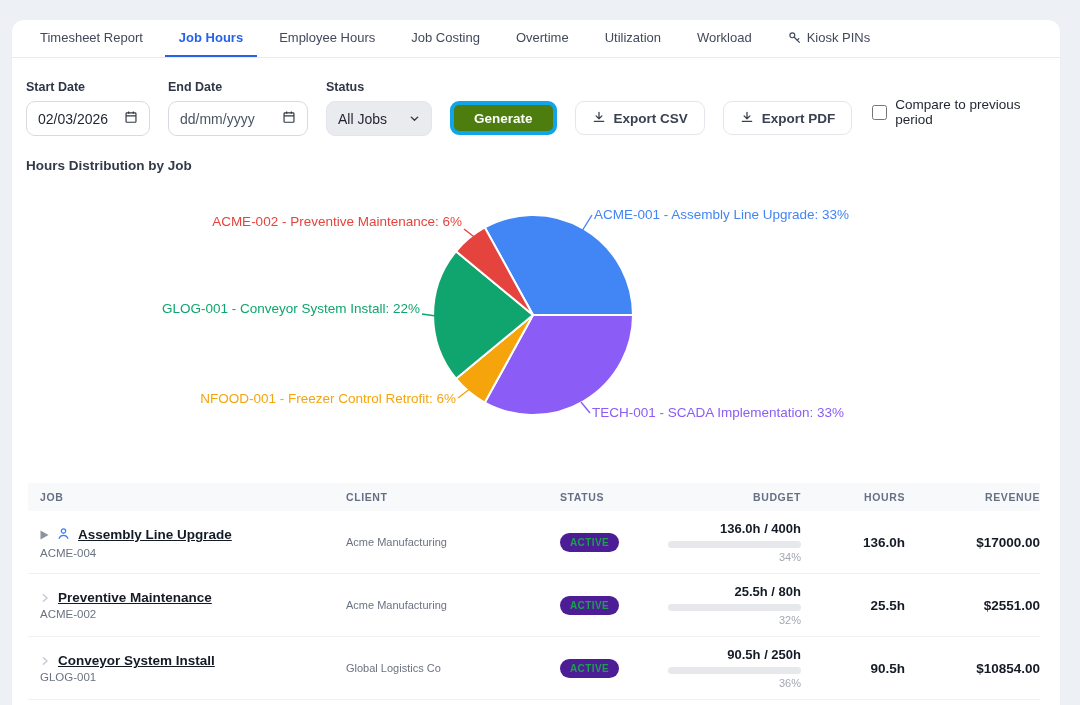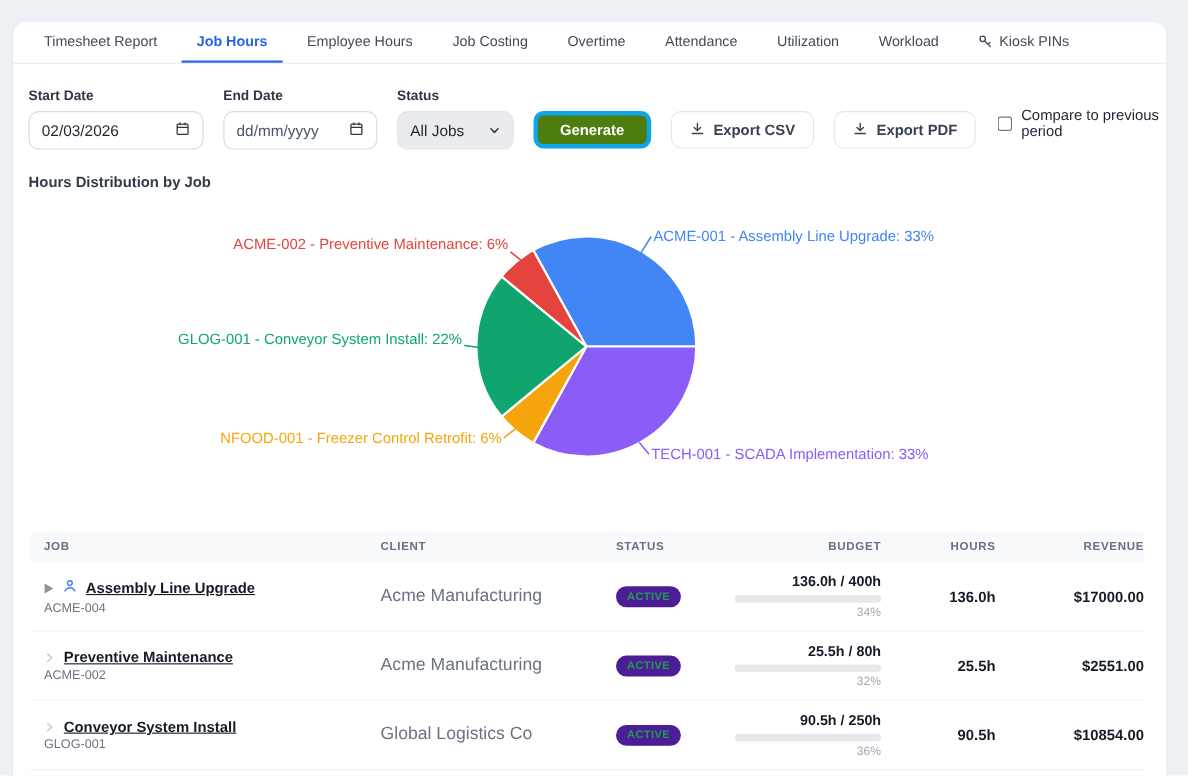--- a/index.html
+++ b/index.html
@@ -74,21 +74,21 @@
     font-size:10.5px; font-weight:700; letter-spacing:.6px; color:#667085;
   }
   .thead > div { padding:0 0 0 12px; }
   .thead .num { text-align:right; padding:0; }
   .trow { height:63px; border-bottom:1px solid #eef0f3; }
   .trow .num { text-align:right; }
   .job-cell { padding-left:12px; }
   .job-top { display:flex; align-items:center; gap:8px; }
   .job-name { font-size:13.5px; font-weight:700; color:#151b26;text-decoration:underline; }
   .job-code { font-size:11.5px; color:#6b7280; margin-top:3px; }
-  .client { font-size:16px; color:#6b7280; padding-left:12px; }
+  .client { font-size:11px; color:#6b7280; padding-left:12px; }
   .badge {
     display:inline-block; background:#4c1d95; color:#17a24b;
     font-size:10px; font-weight:700; letter-spacing:.4px;
     padding:4px 10px; border-radius:999px; margin-left:12px;
   }
   .budget-cell { display:flex; flex-direction:column; align-items:flex-end; }
   .budget-text { font-size:13px; font-weight:700; color:#151b26; }
   .bar { width:133px; height:7px; background:#e6e8eb; border-radius:99px; margin:5px 0 3px; overflow:hidden; }
   .bar-fill { height:100%; background:#22c55e; border-radius:99px; }
   .pct { font-size:11px; color:#a2a8b1; }
@@ -110,44 +110,41 @@
     <div class="tab">
         <span>Employee Hours</span>
       </div>
     <div class="tab">
         <span>Job Costing</span>
       </div>
     <div class="tab">
         <span>Overtime</span>
       </div>
     <div class="tab">
-        <span>Attendance</span>
-      </div>
-    <div class="tab">
         <span>Utilization</span>
       </div>
     <div class="tab">
         <span>Workload</span>
       </div>
     <div class="tab">
       <span class="ticon">
         <svg width="13" height="13" viewBox="0 0 24 24" fill="none" stroke="#42495a" stroke-width="2.2" stroke-linecap="round" stroke-linejoin="round">
           <circle cx="8" cy="8" r="4.5"></circle>
             <path d="M11.5 11.5 L21 21"></path>
             <path d="M17 17 L20 14"></path>
         </svg>
       </span>
       <span>Kiosk PINs</span>
     </div>
   </div>
 
   <div class="filters">
     <div class="field">
       <div class="field-label">Start Date</div>
-      <div class="control" style="width:159px">
+      <div class="control" style="width:124px">
         <span class="val">02/03/2026</span>
         <span>
           <svg width="14" height="14" viewBox="0 0 24 24" fill="none" stroke="#30363f" stroke-width="2">
               <rect x="3.5" y="5" width="17" height="16" rx="1.5"></rect>
               <path d="M8 2.5v4M16 2.5v4M3.5 10h17"></path>
             </svg>
         </span>
       </div>
     </div>
     <div class="field">

